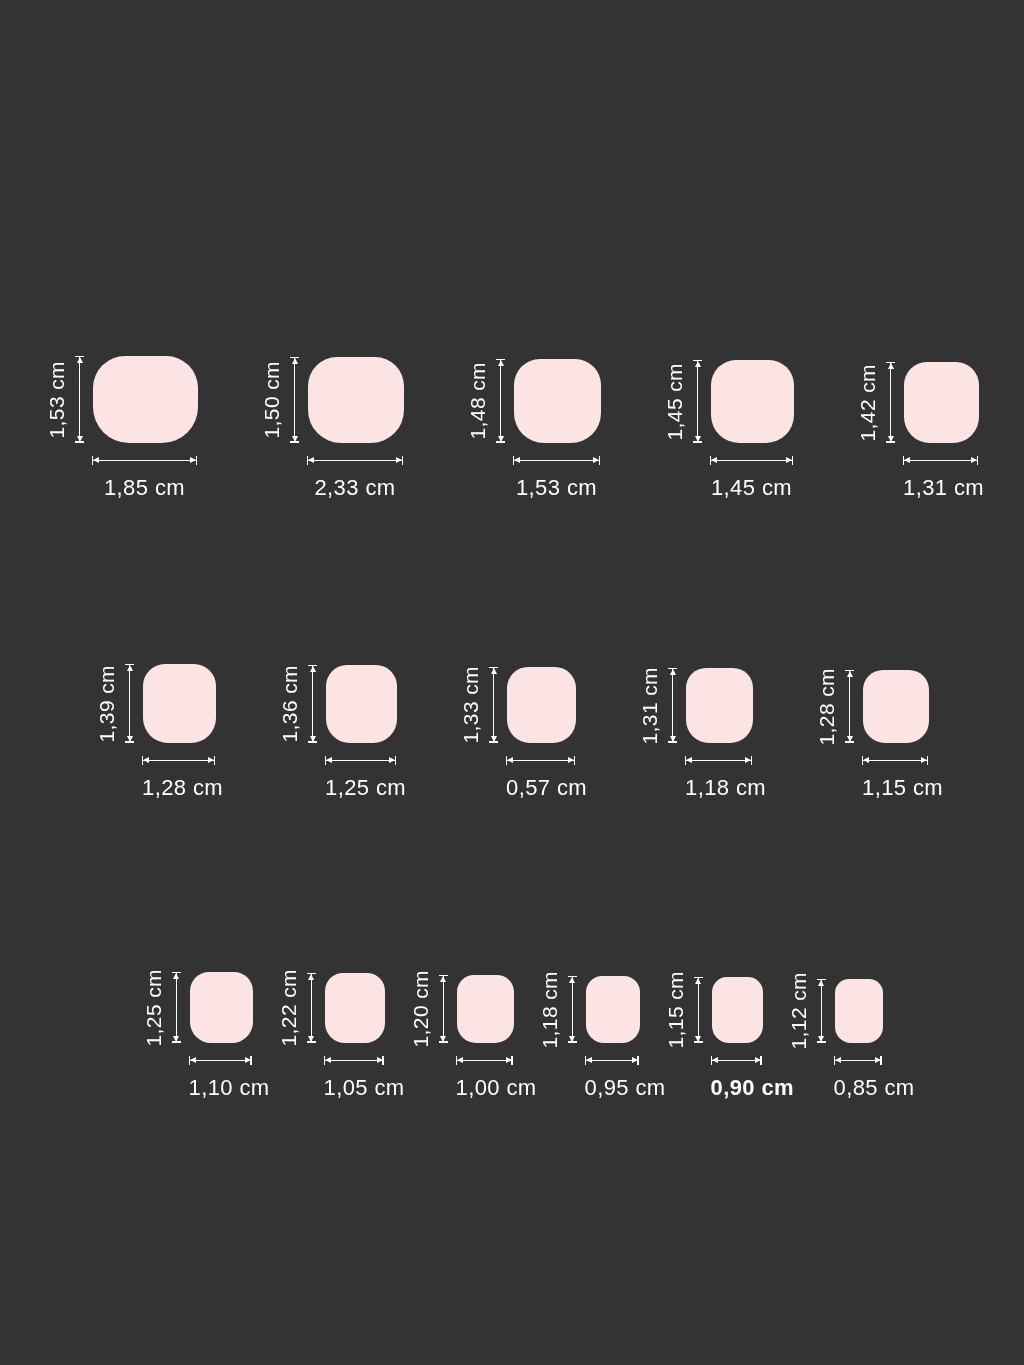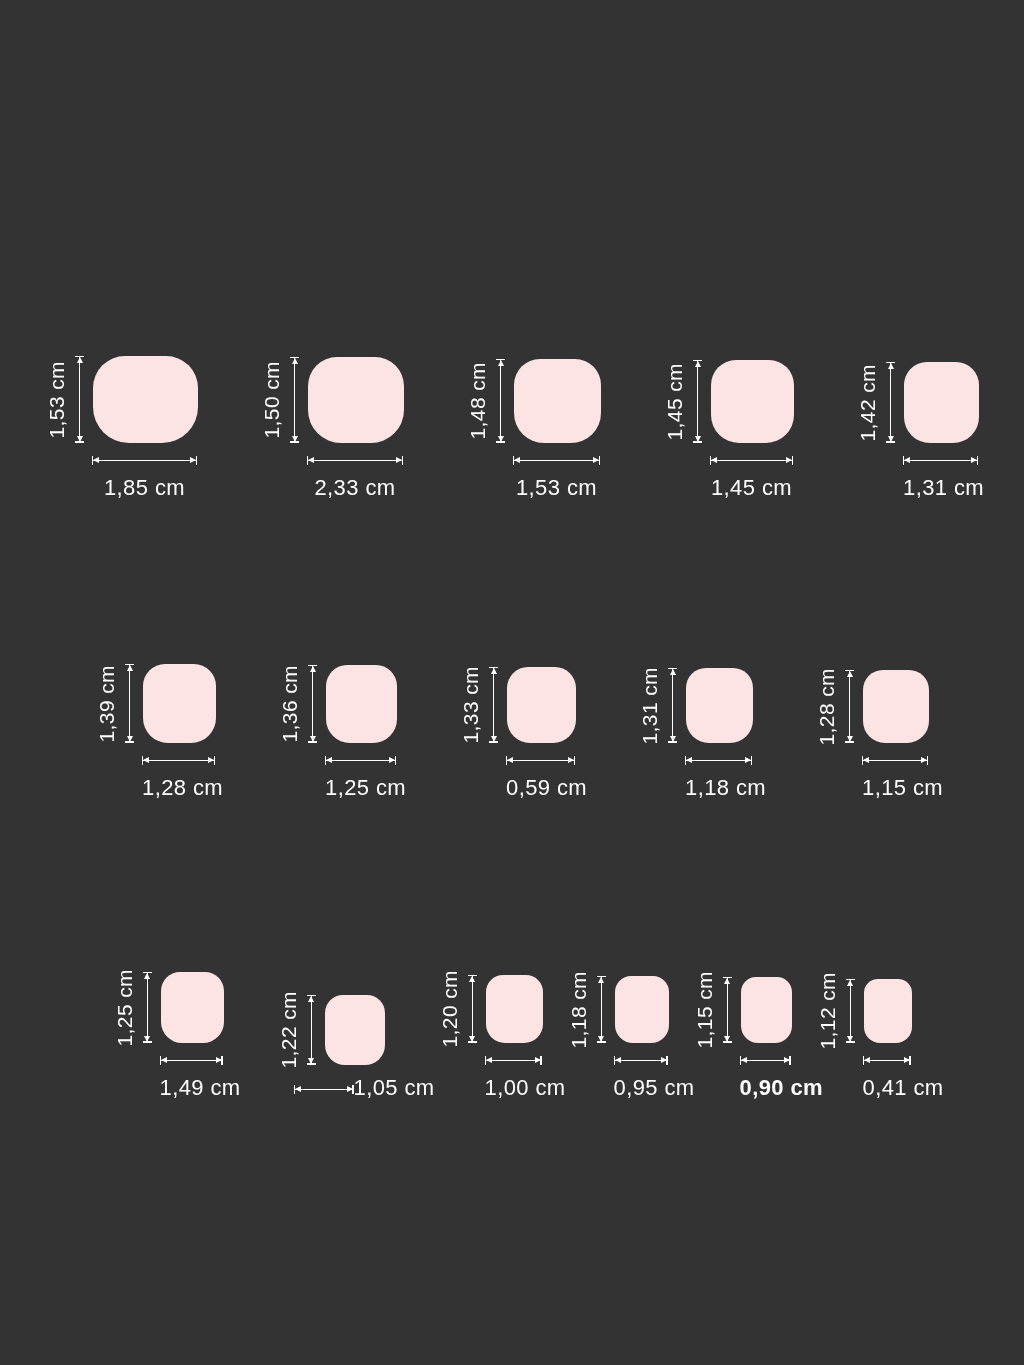--- a/index.html
+++ b/index.html
@@ -366,21 +366,21 @@
           <div class="nail" style="width: 69px; height: 76px; background: rgb(252, 228, 229); border-radius: 21px 21px 23px 23px;"></div>
         </div>
         <div style="display: flex; flex-direction: column; align-items: center; margin-left: 46px;">
           <div class="hdim" style="width: 69px; margin-left: 0px;">
             <span class="line"></span>
             <span class="cap l"></span>
             <span class="cap r"></span>
             <span class="head left"></span>
             <span class="head right"></span>
           </div>
-          <div class="hlabel" style="width: 69px;">0,59 cm</div>
+          <div class="hlabel" style="width: 69px;">0,57 cm</div>
         </div>
       </div>
       <div class="cell">
         <div class="cell-top">
           <div class="vdim" style="height: 75px;">
             <span class="vdim-label">1,31 cm</span>
             <div class="vdim-arrow" style="height: 75px;">
               <span class="line"></span>
               <span class="cap top"></span>
               <span class="cap bot"></span>
@@ -443,38 +443,38 @@
           <div class="nail" style="width: 63px; height: 71px; background: rgb(252, 228, 229); border-radius: 19px 19px 21px 21px;"></div>
         </div>
         <div style="display: flex; flex-direction: column; align-items: center; margin-left: 46px;">
           <div class="hdim" style="width: 63px; margin-left: 0px;">
             <span class="line"></span>
             <span class="cap l"></span>
             <span class="cap r"></span>
             <span class="head left"></span>
             <span class="head right"></span>
           </div>
-          <div class="hlabel" style="width: 63px;">1,49 cm</div>
+          <div class="hlabel" style="width: 63px;">1,10 cm</div>
         </div>
       </div>
       <div class="cell">
         <div class="cell-top">
           <div class="vdim" style="height: 70px;">
             <span class="vdim-label">1,22 cm</span>
             <div class="vdim-arrow" style="height: 70px;">
               <span class="line"></span>
               <span class="cap top"></span>
               <span class="cap bot"></span>
               <span class="head up"></span>
               <span class="head down"></span>
             </div>
           </div>
           <div class="nail" style="width: 60px; height: 70px; background: rgb(252, 228, 229); border-radius: 18px 18px 20px 20px;"></div>
         </div>
-        <div style="display: flex; flex-direction: row; align-items: center; margin-left: 46px;">
+        <div style="display: flex; flex-direction: column; align-items: center; margin-left: 46px;">
           <div class="hdim" style="width: 60px; margin-left: 0px;">
             <span class="line"></span>
             <span class="cap l"></span>
             <span class="cap r"></span>
             <span class="head left"></span>
             <span class="head right"></span>
           </div>
           <div class="hlabel" style="width: 60px;">1,05 cm</div>
         </div>
       </div>
@@ -568,17 +568,17 @@
           <div class="nail" style="width: 48px; height: 64px; background: rgb(252, 228, 229); border-radius: 14px 14px 16px 16px;"></div>
         </div>
         <div style="display: flex; flex-direction: column; align-items: center; margin-left: 46px;">
           <div class="hdim" style="width: 48px; margin-left: 0px;">
             <span class="line"></span>
             <span class="cap l"></span>
             <span class="cap r"></span>
             <span class="head left"></span>
             <span class="head right"></span>
           </div>
-          <div class="hlabel" style="width: 48px;">0,41 cm</div>
+          <div class="hlabel" style="width: 48px;">0,85 cm</div>
         </div>
       </div>
     </div>
   </div>
 
 </body></html>

